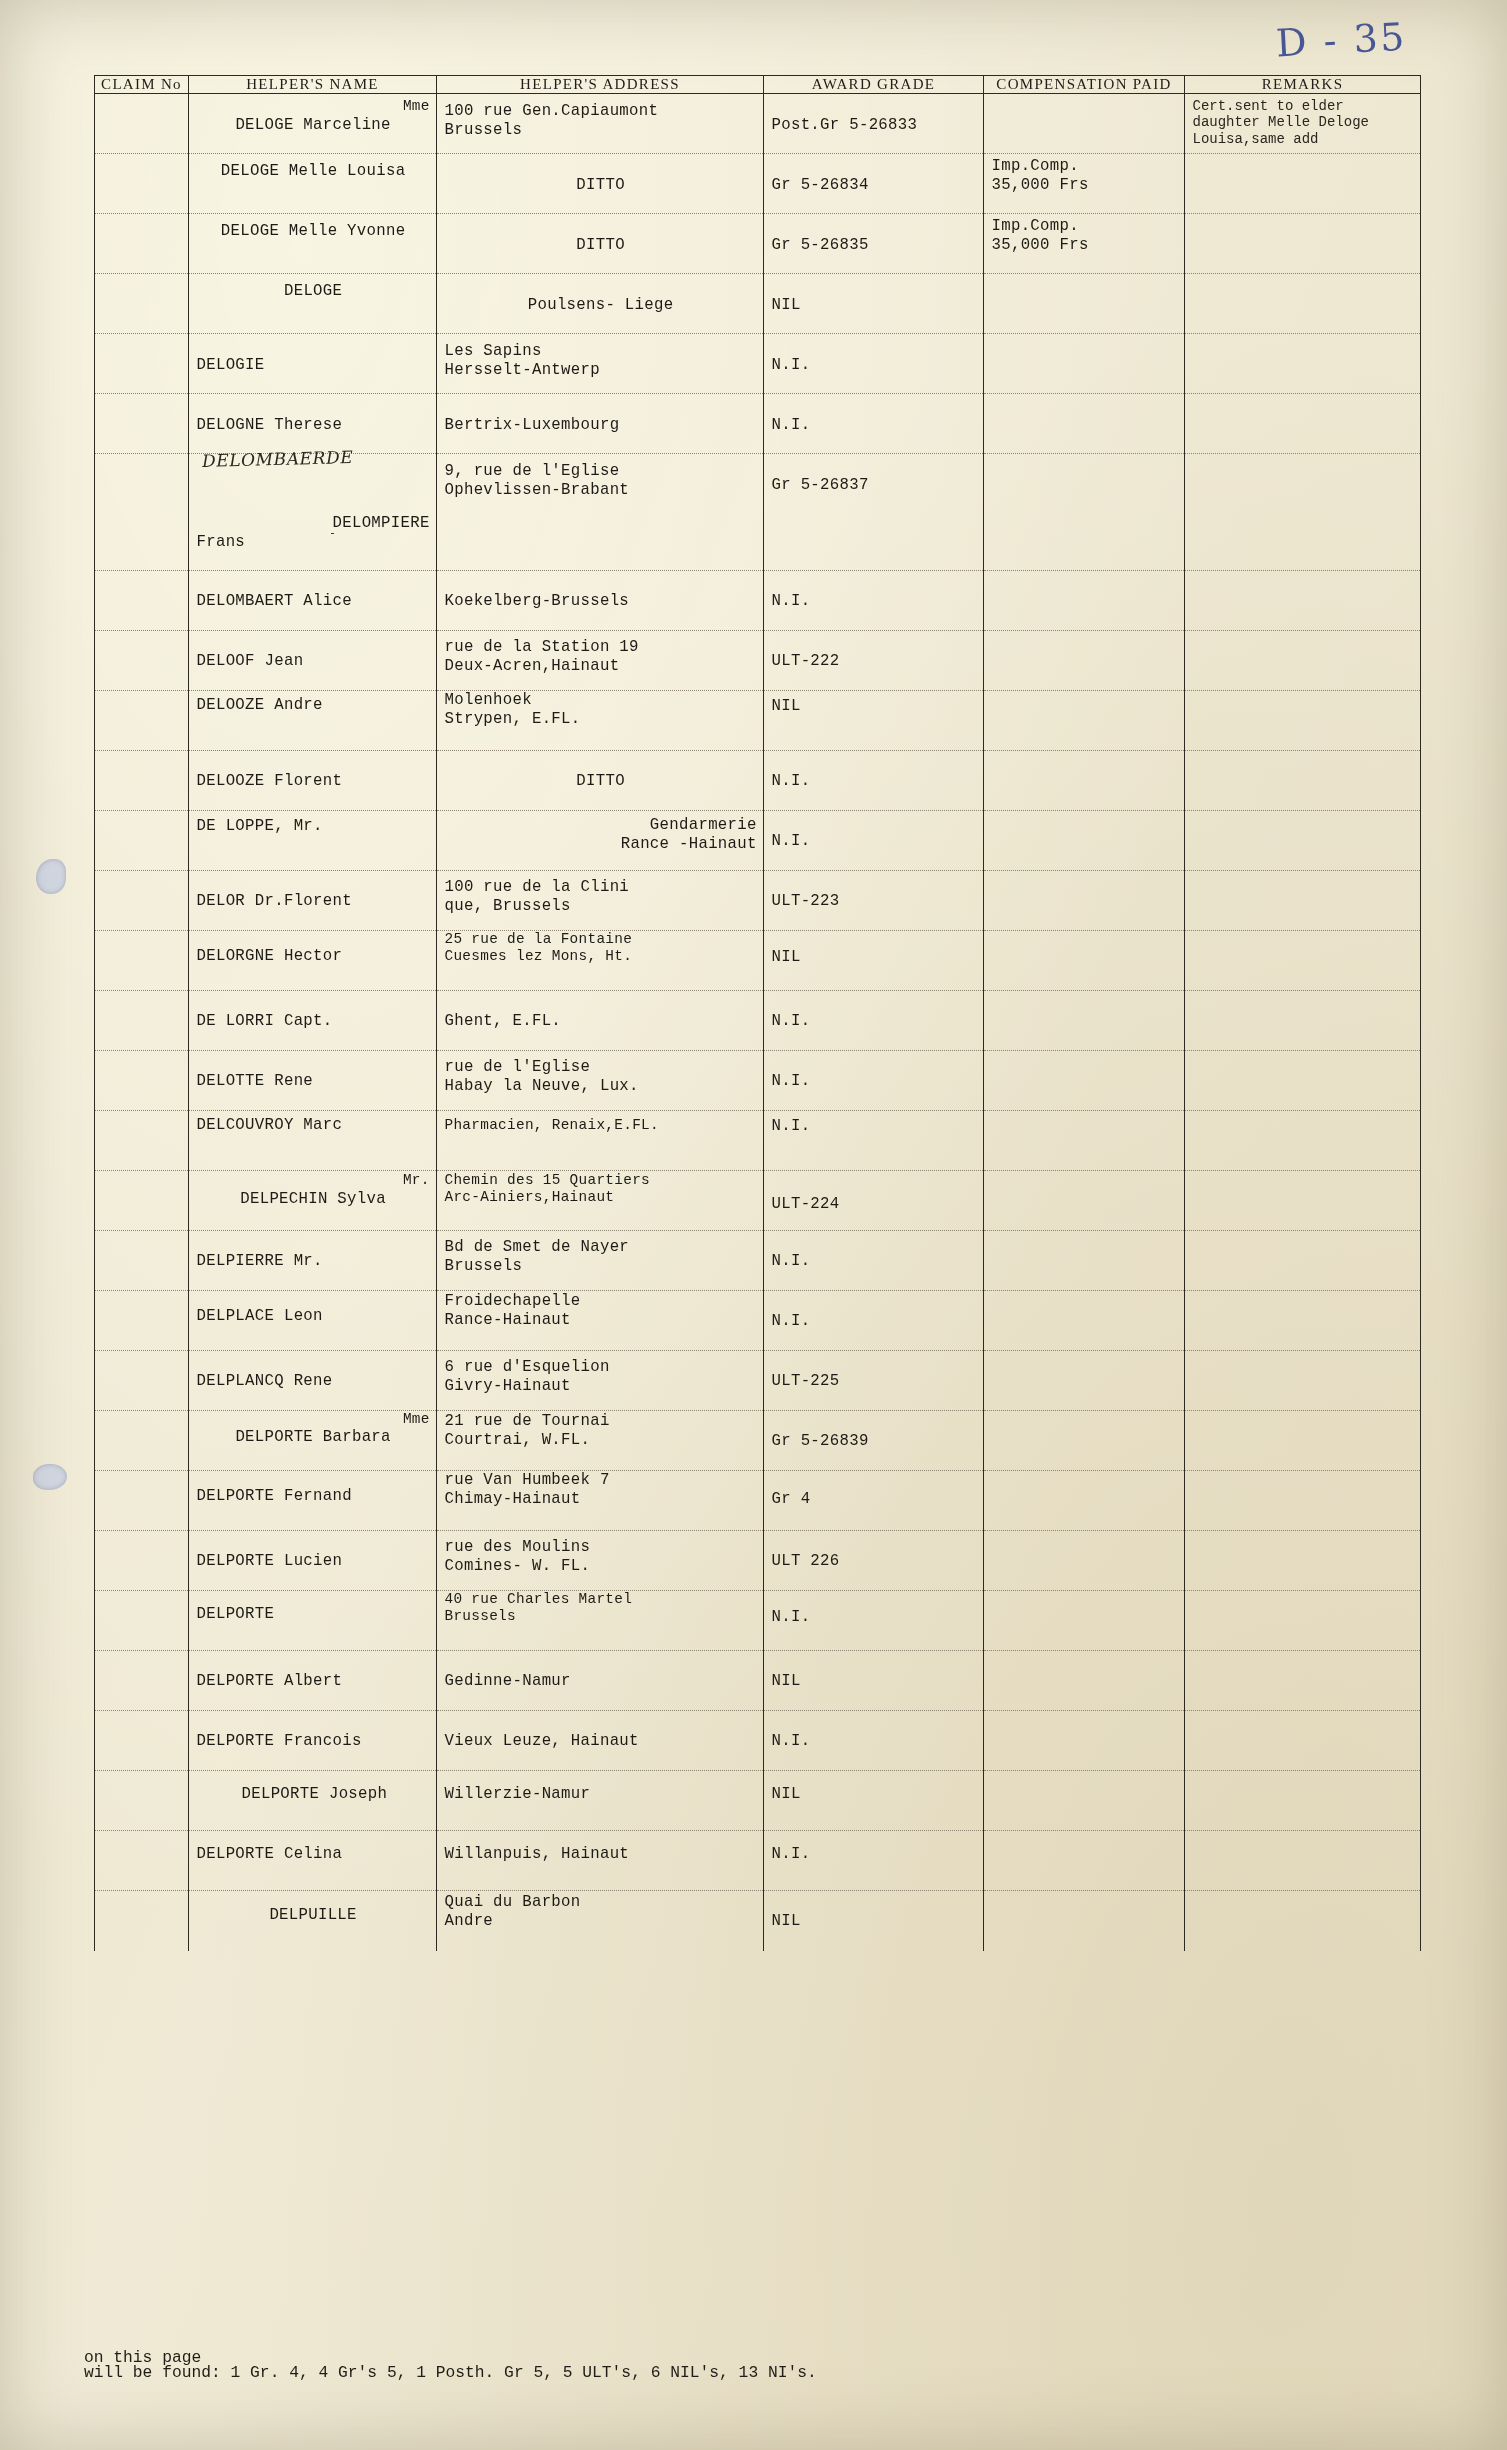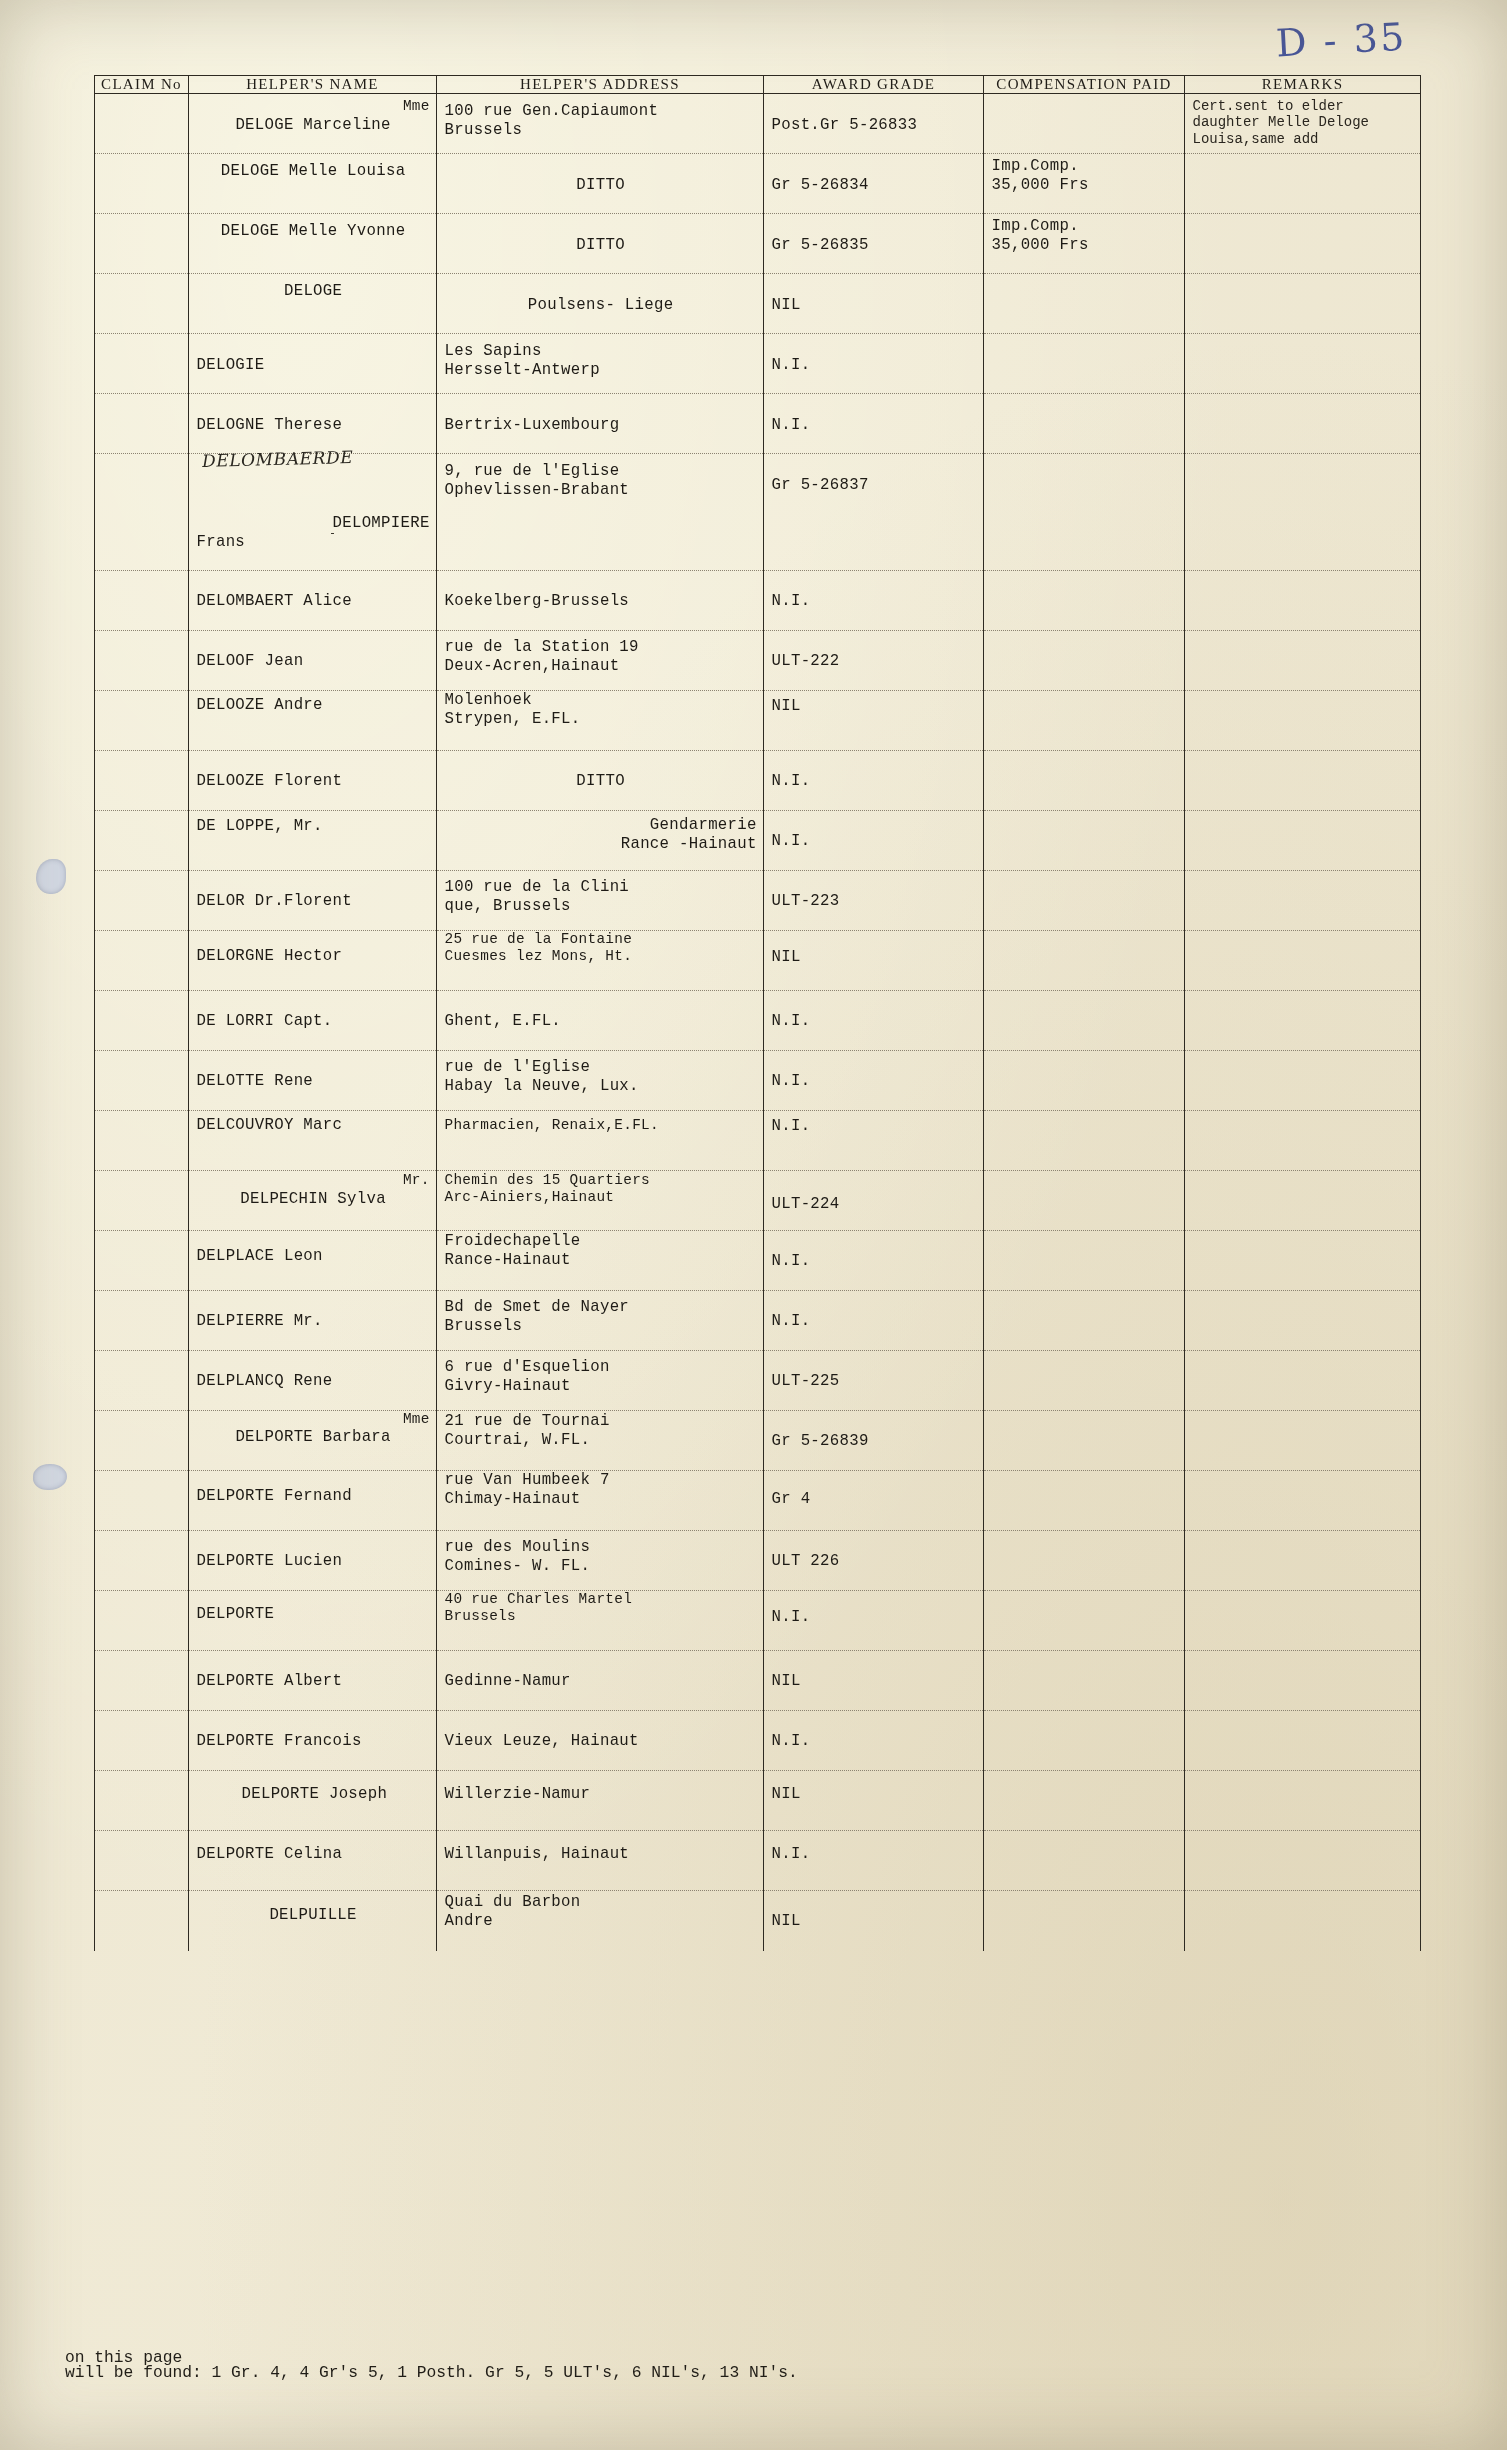--- a/index.html
+++ b/index.html
@@ -147,21 +147,21 @@
     font-family: "Liberation Mono", monospace;
     font-size: 14px;
     line-height: 16.3px;
     padding: 3.8px 5px 0 7.5px;
     color: #2a261f;
   }
 
   
   .footer {
     position: absolute;
-    left: 65px;
+    left: 84px;
     top: 2348px;
     width: 1370px;
     font-family: "Liberation Mono", monospace;
     font-size: 16.3px;
     line-height: 19px;
     color: #211e18;
   }
   .footer .line1 { margin-left: 0px; }
   .footer .line2 { margin-top: -3.8px; }
 
@@ -704,56 +704,56 @@
               <div class="cellline"></div>
             </td>
         </tr>
 
         <tr class="data-row">
           <td>
               <div class="cell-inner center"></div>
               <div class="cellline"></div>
             </td>
           <td>
+              <div class="cell-inner namecell"><span>DELPIERRE Mr.</span></div>
+              <div class="cellline"></div>
+            </td>
+          <td>
+              <div class="cell-inner addrcell two-line"><span class="l1">Bd de Smet de Nayer</span><span class="l2">Brussels</span></div>
+              <div class="cellline"></div>
+            </td>
+          <td>
+              <div class="cell-inner gradecell">N.I.</div>
+              <div class="cellline"></div>
+            </td>
+          <td>
+              <div class="cell-inner"></div>
+              <div class="cellline"></div>
+            </td>
+          <td>
+              <div class="remark-note"></div>
+              <div class="cellline"></div>
+            </td>
+        </tr>
+
+        <tr class="data-row">
+          <td>
+              <div class="cell-inner center"></div>
+              <div class="cellline"></div>
+            </td>
+          <td>
               <div class="cell-inner namecell" style="padding-top:16.3px;"><span>DELPLACE Leon</span></div>
               <div class="cellline"></div>
             </td>
           <td>
               <div class="cell-inner addrcell two-line" style="padding-top:1.3px;"><span class="l1">Froidechapelle</span><span class="l2">Rance-Hainaut</span></div>
               <div class="cellline"></div>
             </td>
           <td>
               <div class="cell-inner" style="padding-top:21.4px;">N.I.</div>
-              <div class="cellline"></div>
-            </td>
-          <td>
-              <div class="cell-inner"></div>
-              <div class="cellline"></div>
-            </td>
-          <td>
-              <div class="remark-note"></div>
-              <div class="cellline"></div>
-            </td>
-        </tr>
-
-        <tr class="data-row">
-          <td>
-              <div class="cell-inner center"></div>
-              <div class="cellline"></div>
-            </td>
-          <td>
-              <div class="cell-inner namecell"><span>DELPIERRE Mr.</span></div>
-              <div class="cellline"></div>
-            </td>
-          <td>
-              <div class="cell-inner addrcell two-line"><span class="l1">Bd de Smet de Nayer</span><span class="l2">Brussels</span></div>
-              <div class="cellline"></div>
-            </td>
-          <td>
-              <div class="cell-inner gradecell">N.I.</div>
               <div class="cellline"></div>
             </td>
           <td>
               <div class="cell-inner"></div>
               <div class="cellline"></div>
             </td>
           <td>
               <div class="remark-note"></div>
               <div class="cellline"></div>
             </td>

